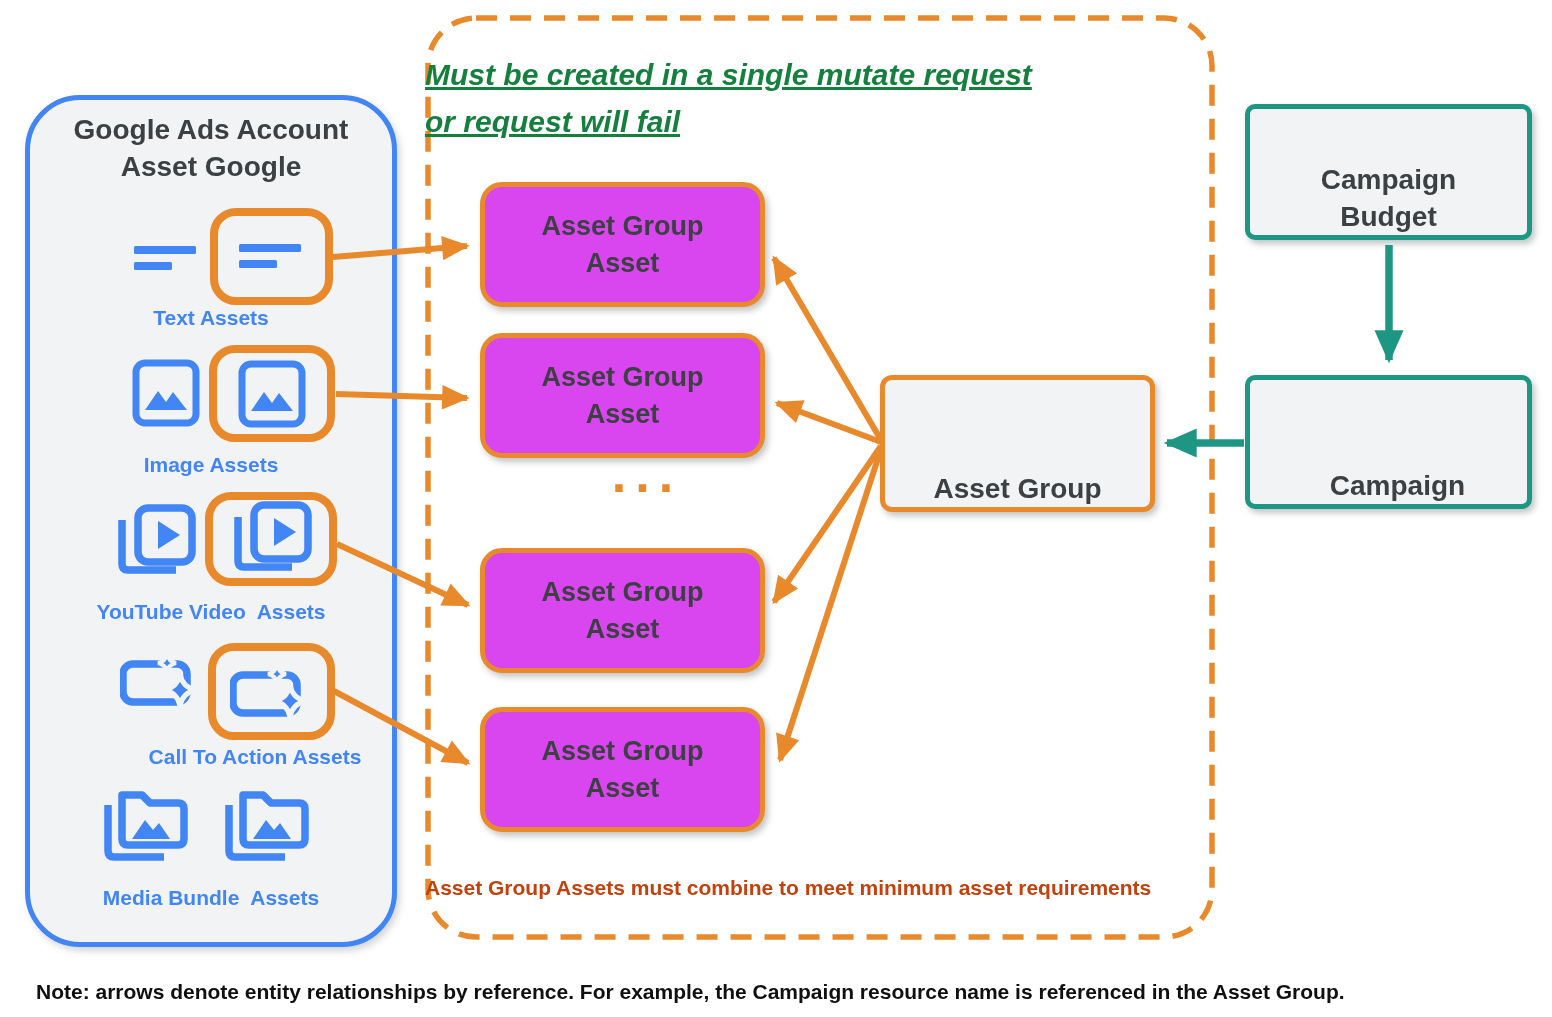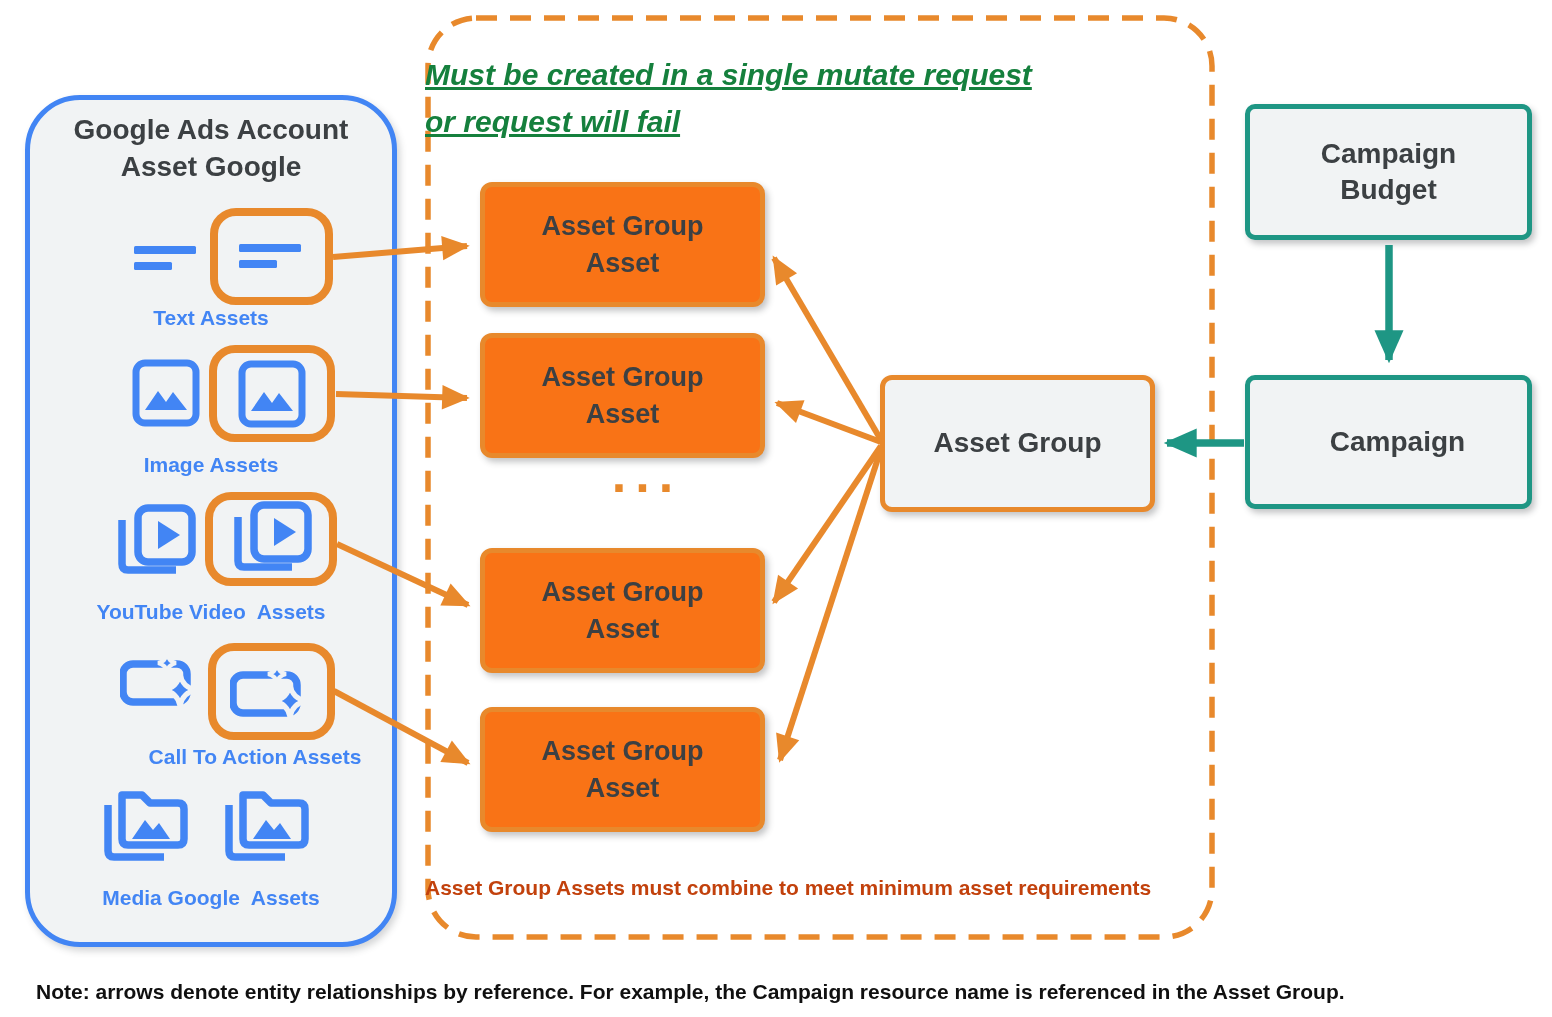--- a/index.html
+++ b/index.html
@@ -25,38 +25,38 @@
   .hl-box{
     border:8px solid #E8892C;border-radius:26px;box-sizing:border-box;
     display:flex;align-items:center;justify-content:center;
   }
   
   .mutate-title{
     left:425px;top:52px;width:790px;text-align:left;color:#15803d;
     font-size:30px;font-weight:bold;font-style:italic;line-height:1.55;text-decoration:underline;
   }
   .aga-box{
-    left:480px;width:285px;height:125px;background:#f97316;border:5px solid #E8892C;
-    border-radius:12px;box-sizing:border-box;display:flex;align-items:center;justify-content:center;
+    left:480px;width:285px;height:125px;background:#d946ef;border:5px solid #E8892C;
+    border-radius:22px;box-sizing:border-box;display:flex;align-items:center;justify-content:center;
     box-shadow:3px 4px 6px rgba(60,64,67,.3);
   }
   .aga-box span{display:block;width:195px;text-align:center;
     color:#3C4043;font-size:27px;font-weight:bold;line-height:1.35;}
   .ellipsis{
     left:480px;top:448px;width:334px;text-align:center;color:#E8892C;
     font-size:52px;font-weight:bold;letter-spacing:9px;line-height:1;
   }
   .footnote{
     left:425px;top:876px;width:790px;text-align:left;color:#c2410c;
     font-size:21px;font-weight:bold;
   }
   
   .entity{
     background:#F1F3F4;box-sizing:border-box;border-radius:12px;
-    display:flex;align-items:center;justify-content:center;
+    display:flex;align-items:flex-end;justify-content:center;
     box-shadow:3px 4px 6px rgba(60,64,67,.3);
     color:#3C4043;font-size:28px;font-weight:bold;line-height:1.3;text-align:center;
   }
   .entity.orange{border:5px solid #E8892C;}
   .entity.teal{border:5px solid #1E9684;}
   .entity span{display:block;width:185px;margin:0 auto;}
   .asset-group-box{left:880px;top:375px;width:275px;height:137px;}
   .campaign-budget-box{left:1245px;top:104px;width:287px;height:136px;border-radius:10px;}
   .campaign-box{left:1245px;top:375px;width:287px;height:134px;border-radius:10px;padding-left:18px;}
   
@@ -131,21 +131,21 @@
   <svg class="abs" style="left:100px;top:787px;" width="90" height="80" viewBox="0 0 90 80">
     <path d="M8,18 V64 Q8,70 14,70 H64" fill="none" stroke="#4285F4" stroke-width="7.5"></path>
     <path d="M22,8 H42 L50,16 H78 Q84,16 84,22 V52 Q84,58 78,58 H28 Q22,58 22,52 Z" fill="none" stroke="#4285F4" stroke-width="7.5" stroke-linejoin="round"></path>
     <path d="M32,52 L45,33 L53,43 L59,36 L70,52 Z" fill="#4285F4"></path>
   </svg>
   <svg class="abs" style="left:221px;top:787px;" width="90" height="80" viewBox="0 0 90 80">
     <path d="M8,18 V64 Q8,70 14,70 H64" fill="none" stroke="#4285F4" stroke-width="7.5"></path>
     <path d="M22,8 H42 L50,16 H78 Q84,16 84,22 V52 Q84,58 78,58 H28 Q22,58 22,52 Z" fill="none" stroke="#4285F4" stroke-width="7.5" stroke-linejoin="round"></path>
     <path d="M32,52 L45,33 L53,43 L59,36 L70,52 Z" fill="#4285F4"></path>
   </svg>
-  <div class="abs asset-label" style="top:886px;">Media Google  Assets</div>
+  <div class="abs asset-label" style="top:886px;">Media Bundle  Assets</div>
 
   <svg class="abs" style="left:425px;top:15px;" width="790" height="925" viewBox="0 0 790 925">
     <rect x="3" y="3" width="784" height="919" rx="48" fill="#ffffff" stroke="#E8892C" stroke-width="5.5" stroke-dasharray="21 13"></rect>
   </svg>
 
   <div class="abs mutate-title">
     <div>Must be created in a single mutate request</div>
     <div>or request will fail</div>
   </div>
 

